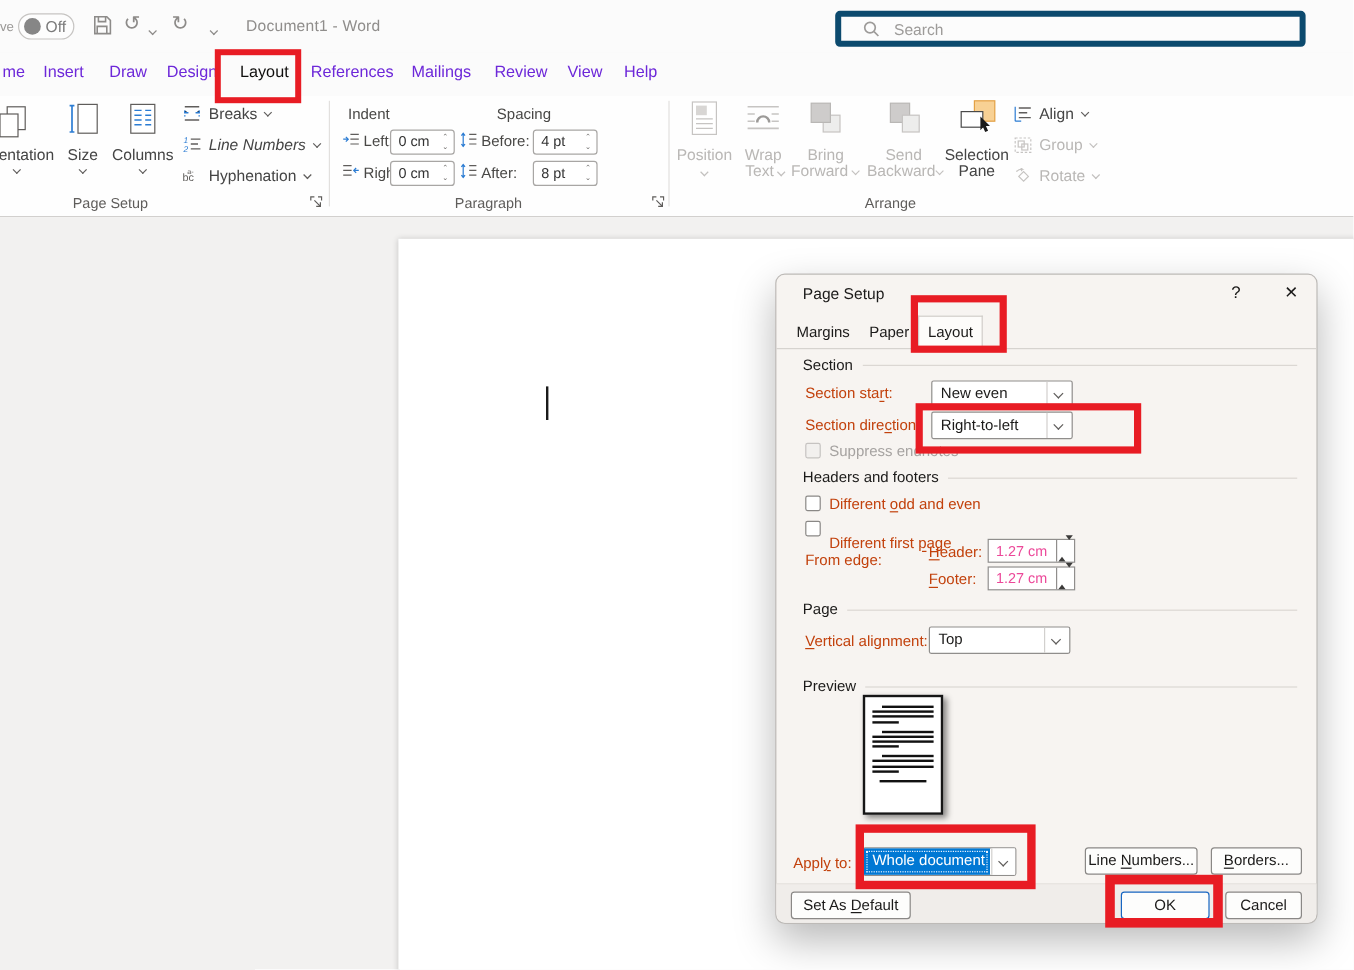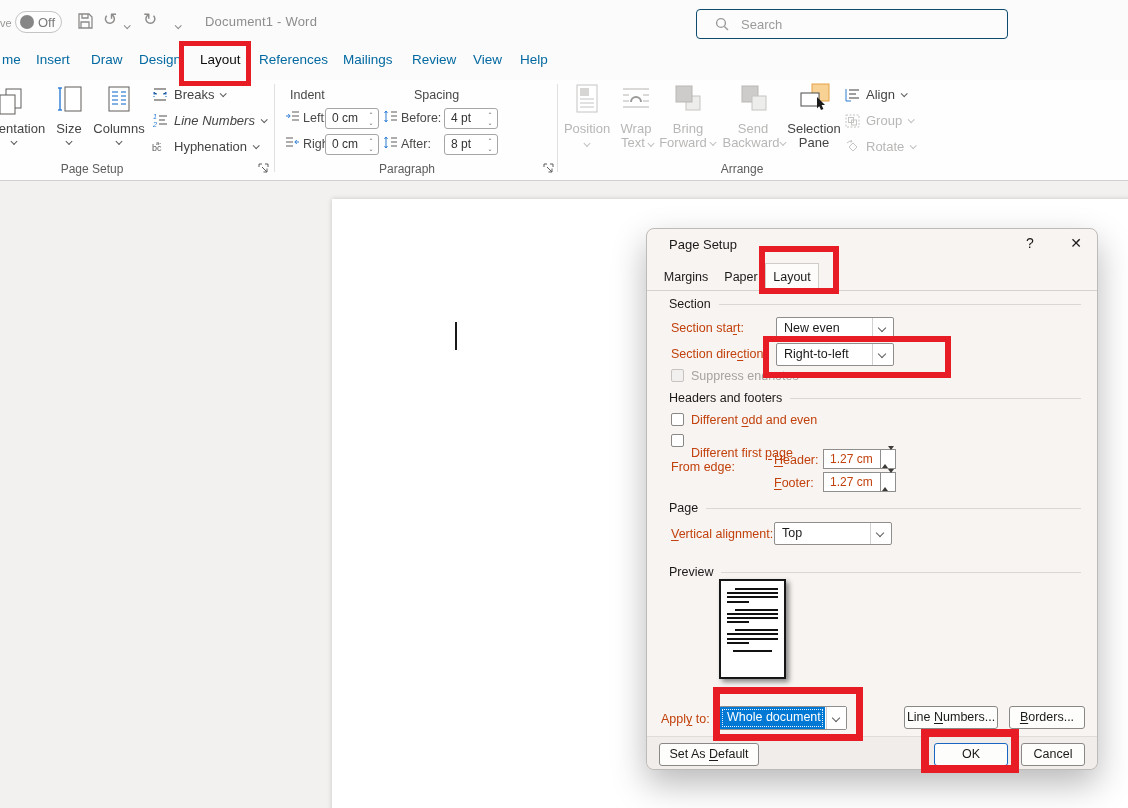--- a/index.html
+++ b/index.html
@@ -8,26 +8,26 @@
   #stage { position:relative; width:1128px; height:808px; background:#fff; }
 
   
   #titlebar { position:absolute; left:0; top:0; width:1128px; height:44px; background:#fbfbfb; }
   .qat-frag { position:absolute; left:0; top:17px; font-size:11px; color:#9a9896; }
   .autosave-pill { position:absolute; left:15px; top:11px; width:47px; height:22px; border:1px solid #c6c4c2; border-radius:11px; background:#fdfdfd; }
   .autosave-knob { position:absolute; left:4px; top:3px; width:14px; height:14px; border-radius:50%; background:#868686; }
   .autosave-txt { position:absolute; left:22px; top:3px; font-size:13px; color:#7a7a7a; }
   .qat-ic { position:absolute; top:11px; color:#8d8b89; font-size:17px; line-height:22px; }
   .titlebar-title { position:absolute; left:205px; top:14px; font-size:13px; color:#8f8d8b; letter-spacing:.2px; }
-  .searchbox { position:absolute; left:696px; top:9px; width:312px; height:30px; border:1px solid #0c4a6e; border-radius:4px; background:#fcfcfc; display:flex; align-items:center; padding-left:18px; gap:12px; }
+  .searchbox { position:absolute; left:696px; top:9px; width:392px; height:30px; border:5px solid #0c4a6e; border-radius:4px; background:#fcfcfc; display:flex; align-items:center; padding-left:18px; gap:12px; }
   .searchbox span { font-size:13px; color:#9d9b99; }
 
   
   #ribbontabs { position:absolute; left:0; top:44px; width:1128px; height:36px; background:#fbfbfb; }
-  .rtab { position:absolute; top:8px; font-size:13.5px; color:#0369a1; cursor:default; }
+  .rtab { position:absolute; top:8px; font-size:13.5px; color:#6d28d9; cursor:default; }
   .rtab.active { color:#0f0e0d; }
   .rtab-underline { position:absolute; left:198px; top:73px; width:46px; height:3px; background:#185abd; border-radius:2px; }
 
   
   #ribbonbody { position:absolute; left:0; top:80px; width:1128px; height:101px; background:#fefefe; border-bottom:1px solid #d2d0ce; }
   .vsep { position:absolute; top:4px; width:1px; height:88px; background:#e2e0de; }
   .grplabel { position:absolute; top:82px; font-size:12px; color:#5f5d5b; transform:translateX(-50%); white-space:nowrap; }
   .launcher { position:absolute; top:83px; width:12px; height:12px; }
   .bigbtn-label { position:absolute; font-size:13px; color:#444; transform:translateX(-50%); white-space:nowrap; }
   .bigbtn-label.dis, .smallbtn.dis { color:#b9b7b5; }
@@ -56,21 +56,21 @@
   .grp .rule { flex:1; height:1px; background:#dbd7d3; }
   .dlabel { position:absolute; font-size:12.5px; color:#c2410c; white-space:nowrap; }
   .dlabel.dis { color:#a6a3a1; }
   .combo { position:absolute; width:118px; height:23px; background:#fff; border:1px solid #908e8c; border-radius:2px; font-size:12.5px; color:#1b1a19; }
   .combo .val { position:absolute; left:7px; top:3px; white-space:nowrap; }
   .combo .dd { position:absolute; right:0; top:0; width:21px; height:100%; border-left:1px solid #d2d0ce; }
   .combo .dd i { position:absolute; left:6px; top:7px; width:6px; height:6px; border-right:1.3px solid #5f5d5b; border-bottom:1.3px solid #5f5d5b; transform:rotate(45deg); }
   .combo.hl .val { left:0; top:0; right:21px; bottom:0; background:#0078d4; color:#fff; padding:3px 0 0 7px; outline:1px dotted #e8f2ff; outline-offset:-3px; }
   .cbox { position:absolute; width:13px; height:13px; border:1px solid #8a8886; border-radius:2px; background:#fff; }
   .cbox.dis { border-color:#c6c3c1; background:#f2f0ee; }
-  .spinner { position:absolute; width:73px; height:20px; background:#fff; border:1px solid #908e8c; font-size:12px; color:#c2410c; }
+  .spinner { position:absolute; width:73px; height:20px; background:#fff; border:1px solid #908e8c; font-size:12px; color:#ec4899; }
   .spinner .sval { position:absolute; left:6px; top:2px; }
   .spinner .btns { position:absolute; right:0; top:0; width:15px; height:100%; border-left:1px solid #908e8c; text-align:center; }
   .tri-u { width:0;height:0;border-left:3.5px solid transparent;border-right:3.5px solid transparent;border-bottom:4px solid #3b3a39; margin:3px auto 1px; }
   .tri-d { width:0;height:0;border-left:3.5px solid transparent;border-right:3.5px solid transparent;border-top:4px solid #3b3a39; margin:1px auto 0; }
   .dlg-footer { position:absolute; left:0; bottom:0; width:100%; height:33px; background:#f0edea; border-top:1px solid #e0dcd8; border-radius:0 0 8px 8px; }
   .dbtn { position:absolute; height:23px; background:#fdfdfc; border:1px solid #8a8886; border-radius:3px; font-size:12.5px; color:#1b1a19; text-align:center; line-height:21px; }
   .dbtn.default { border:1.5px solid #1766c2; }
 
   
   #pv { position:absolute; left:72px; top:350px; width:67px; height:100px; background:#fff; border:2px solid #161616; box-shadow:3px 3px 5px rgba(0,0,0,.45); padding:7px 6px 0 6px; }

